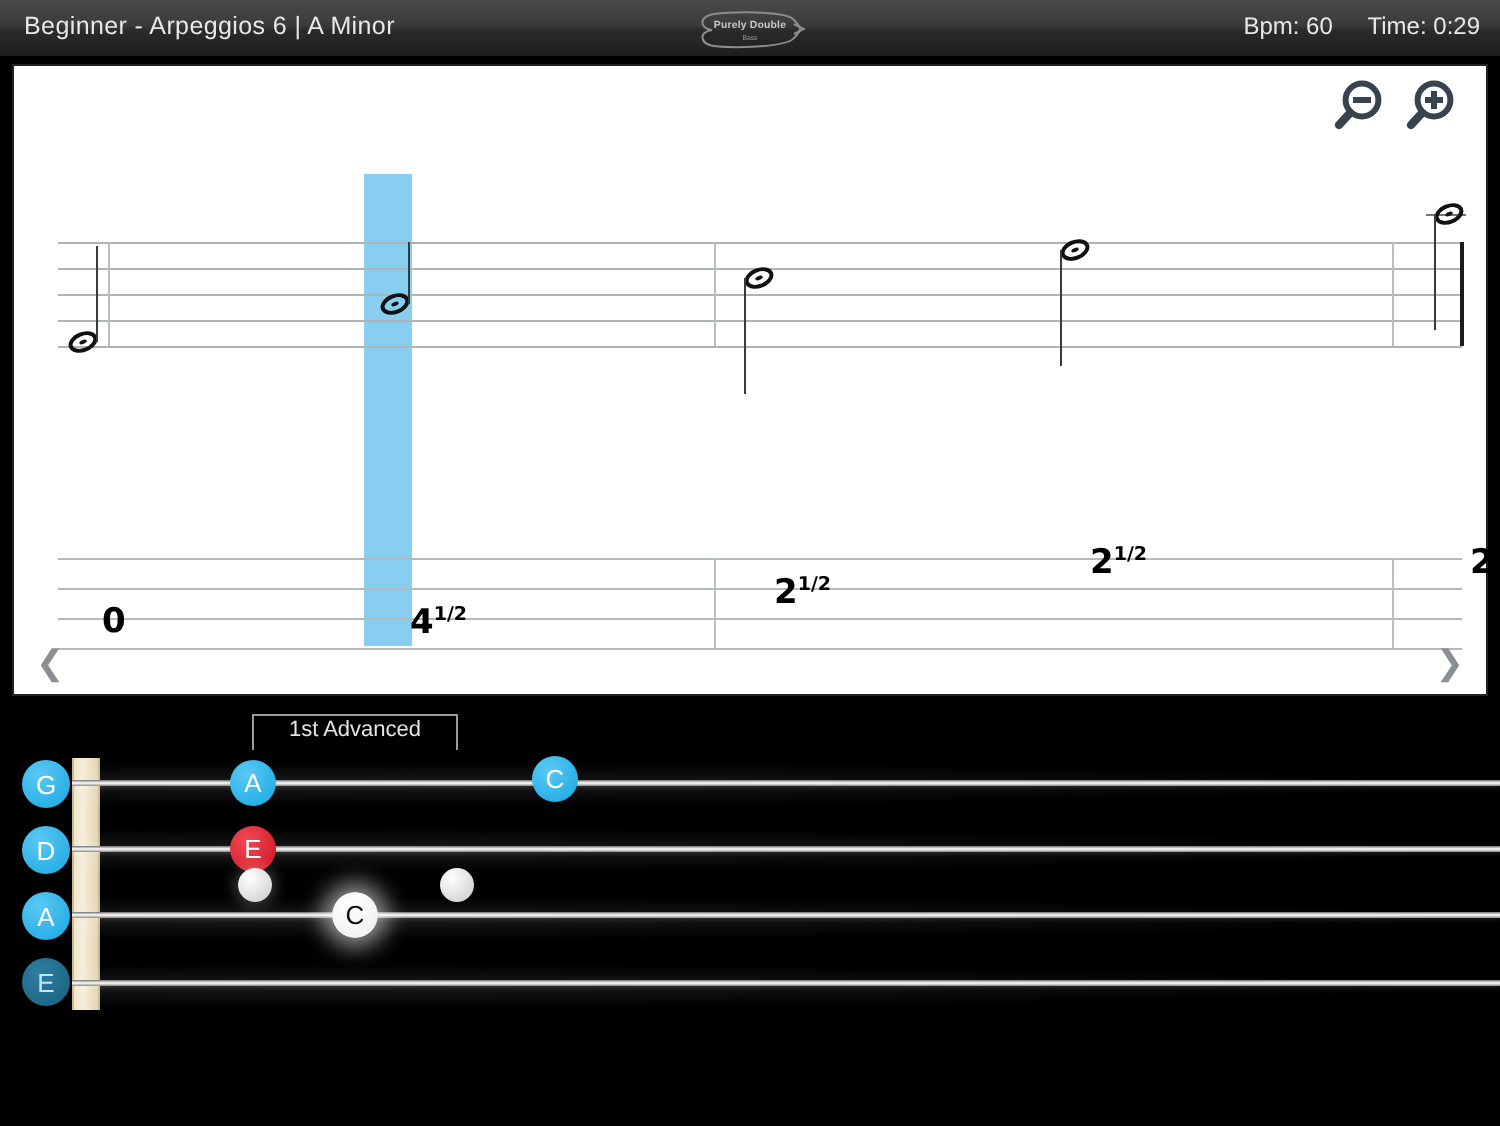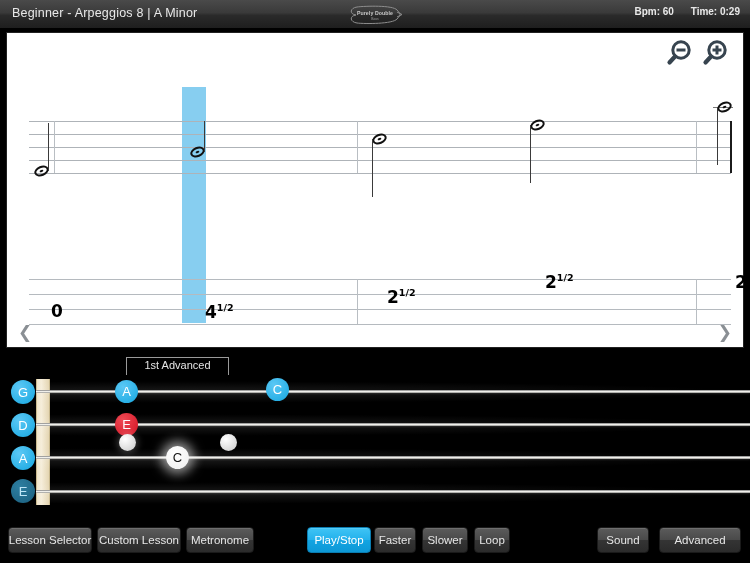--- a/index.html
+++ b/index.html
@@ -16,21 +16,21 @@
     position: absolute; left: 0; top: 0; width: 750px; height: 29px;
     background: linear-gradient(to bottom, #4a4a4a 0%, #3a3a3a 45%, #2a2a2a 55%, #1e1e1e 100%);
     border-bottom: 1px solid #000;
   }
   .topbar-title {
     position: absolute; left: 12px; top: 6px;
     font-size: 12.5px; color: #e8e8e8; letter-spacing: .2px; white-space: nowrap;
   }
   .topbar-right {
     position: absolute; right: 10px; top: 6px;
-    font-size: 10px; color: #e8e8e8; white-space: nowrap; font-weight: bold;
+    font-size: 12px; color: #e8e8e8; white-space: nowrap;
   }
   .topbar-right span { margin-left: 14px; }
   .logo {
     position: absolute; left: 347px; top: 3px; width: 56px; height: 23px;
     display: flex; align-items: center; justify-content: center;
   }
   .logo svg { display: block; }
   .logo-text {
     position: absolute; left: 0; top: 7px; width: 56px; text-align: center;
     font-size: 5.2px; color: #c8c8c8; letter-spacing: .1px; font-weight: bold;
@@ -161,21 +161,21 @@
     background: linear-gradient(to bottom, #3fc4f5 0%, #24b2ec 48%, #12a4e2 52%, #0d98d6 100%);
     border: 1px solid #0a7cb0; color: #ffffff;
   }
 </style>
 </head>
 <body>
 
 <div id="app">
 
   <div class="topbar">
-    <div class="topbar-title">Beginner - Arpeggios 8  |  A Minor</div>
+    <div class="topbar-title">Beginner - Arpeggios 6  |  A Minor</div>
 
     <div class="logo">
       <svg width="56" height="23" viewBox="0 0 56 23">
         <path d="M10 4 C3 5, 2 11, 9 12 C2 13, 3 19, 10 20 C18 21, 46 21, 50 16 C54 12, 54 11, 50 7 C46 2, 18 3, 10 4 Z" fill="none" stroke="#8d8d8d" stroke-width="1"></path>
         <path d="M50 9 L55 11.5 L50 14" fill="none" stroke="#8d8d8d" stroke-width="1"></path>
       </svg>
       <div class="logo-text">Purely Double</div>
       <div class="logo-sub">Bass</div>
     </div>
 
@@ -299,25 +299,14 @@
   <div class="marker red" style="left:115px; top:413px;">
     <span>E</span>
   </div>
   <div class="marker white" style="left:166px; top:446px;">
     <span>C</span>
   </div>
 
   <div class="dot soft" style="left:119px; top:434px;"></div>
   <div class="dot" style="left:220px; top:434px;"></div>
 
-  <div class="toolbar">
-    <div class="btn" style="left:8px;   width:84px;">Lesson Selector</div>
-    <div class="btn" style="left:97px;  width:84px;">Custom Lesson</div>
-    <div class="btn" style="left:186px; width:68px;">Metronome</div>
-    <div class="btn accent" style="left:307px; width:64px;">Play/Stop</div>
-    <div class="btn" style="left:374px; width:42px;">Faster</div>
-    <div class="btn" style="left:422px; width:46px;">Slower</div>
-    <div class="btn" style="left:474px; width:36px;">Loop</div>
-    <div class="btn" style="left:597px; width:52px;">Sound</div>
-    <div class="btn" style="left:659px; width:82px;">Advanced</div>
-  </div>
 
 </div>
 
 </body></html>

